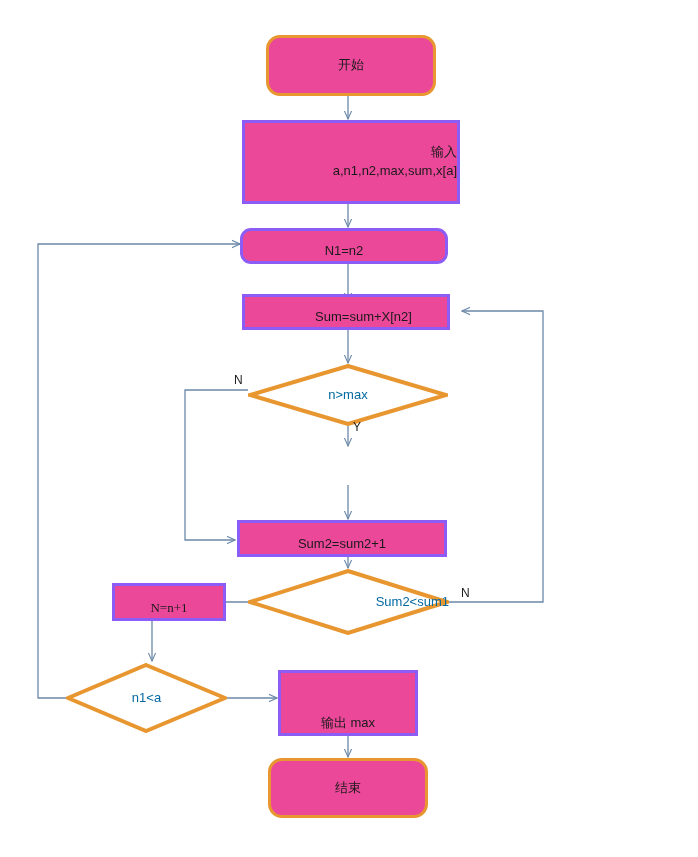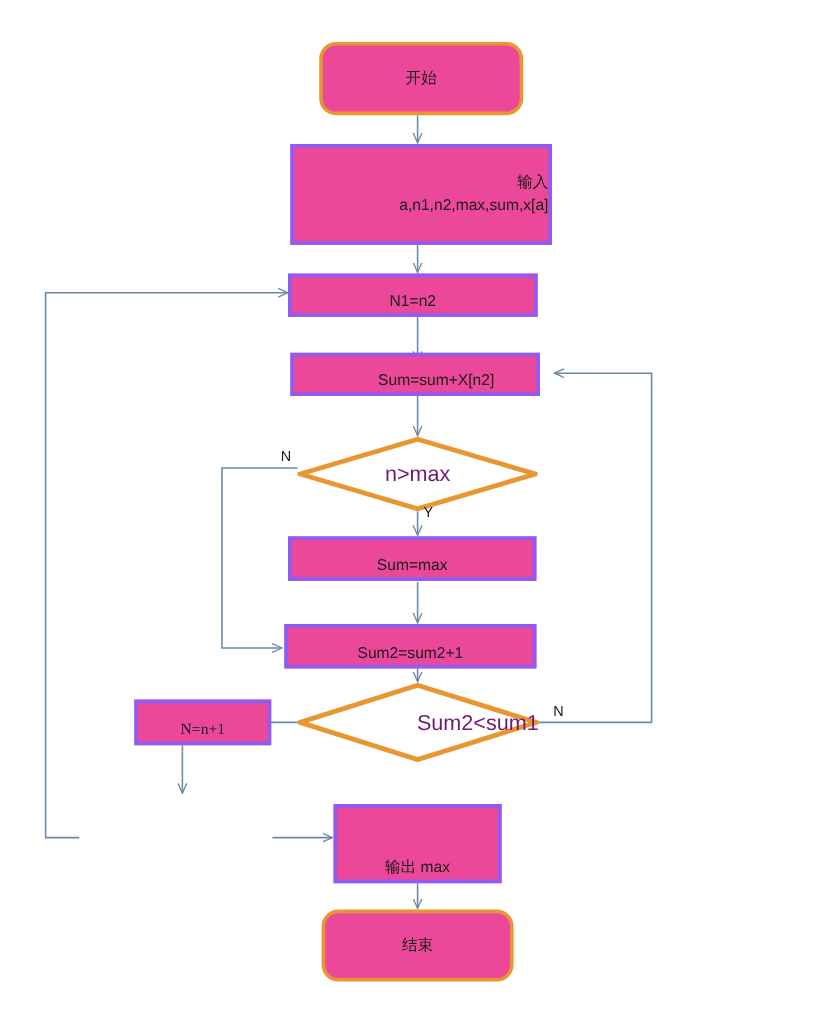--- a/index.html
+++ b/index.html
@@ -44,22 +44,22 @@
     border: 3px solid #E8962F;
     border-radius: 14px;
   }
   .node.diamond {
     border: none;
     background: transparent;
   }
   .node.diamond .dlabel {
     position: relative;
     z-index: 3;
-    font-size: 18px;
-    color: #701a75;
+    font-size: 13px;
+    color: #0369a1;
   }
   .diamond-svg {
     position: absolute;
     left: 0;
     top: 0;
     width: 100%;
     height: 100%;
     z-index: 1;
   }
   .node .l1 { display: block; }
@@ -104,54 +104,57 @@
 
   <div class="node term" style="left:266px; top:35px; width:170px; height:61px;">
     <span>开始</span>
   </div>
 
   <div class="node proc" style="left:242px; top:120px; width:218px; height:84px; flex-direction:column;">
     <span class="l1">输入</span>
     <span class="l2">a,n1,n2,max,sum,x[a]</span>
   </div>
 
-  <div class="node proc" style="left:240px; top:228px; width:208px; height:36px;">
+  <div class="node proc" style="left:240px; top:228px; width:208px; height:36px;border-radius:11px;">
     <span>N1=n2</span>
   </div>
 
   <div class="node proc" style="left:242px; top:294px; width:208px; height:36px;padding-left:35px;">
     <span>Sum=sum+X[n2]</span>
   </div>
 
   <div class="node diamond" style="left:248px; top:364px; width:200px; height:62px;">
     <svg class="diamond-svg" viewBox="0 0 200 62" preserveAspectRatio="none">
       <polygon points="100,2 198,31 100,60 2,31" fill="#ffffff" stroke="#E8962F" stroke-width="4"></polygon>
     </svg>
     <span class="dlabel">n&gt;max</span>
   </div>
 
-  <div class="node proc" style="left:240px; top:447px; width:207px; height:37px;">
-    <span>Sum=max</span>
-  </div>
 
   <div class="node proc" style="left:237px; top:520px; width:210px; height:37px;">
     <span>Sum2=sum2+1</span>
   </div>
 
   <div class="node diamond" style="left:248px; top:569px; width:201px; height:66px;justify-content:flex-end;">
     <svg class="diamond-svg" viewBox="0 0 201 66" preserveAspectRatio="none">
       <polygon points="100,2 199,33 100,64 2,33" fill="#ffffff" stroke="#E8962F" stroke-width="4"></polygon>
     </svg>
     <span class="dlabel">Sum2&lt;sum1</span>
   </div>
 
   <div class="node proc" style="left:112px; top:583px; width:114px; height:38px;font-family:Liberation Serif, serif;">
     <span>N=n+1</span>
   </div>
 
+  <div class="node diamond" style="left:66px; top:663px; width:161px; height:70px;">
+    <svg class="diamond-svg" viewBox="0 0 161 70" preserveAspectRatio="none">
+      <polygon points="80,2 159,35 80,68 2,35" fill="#ffffff" stroke="#E8962F" stroke-width="4"></polygon>
+    </svg>
+    <span class="dlabel">n1&lt;a</span>
+  </div>
 
   <div class="node proc" style="left:278px; top:670px; width:140px; height:66px;">
     <span>输出 max</span>
   </div>
 
   <div class="node term" style="left:268px; top:758px; width:160px; height:60px;align-items:center;">
     <span>结束</span>
   </div>
 
   <span class="edge-label" style="left:234px; top:373px;">N</span>

